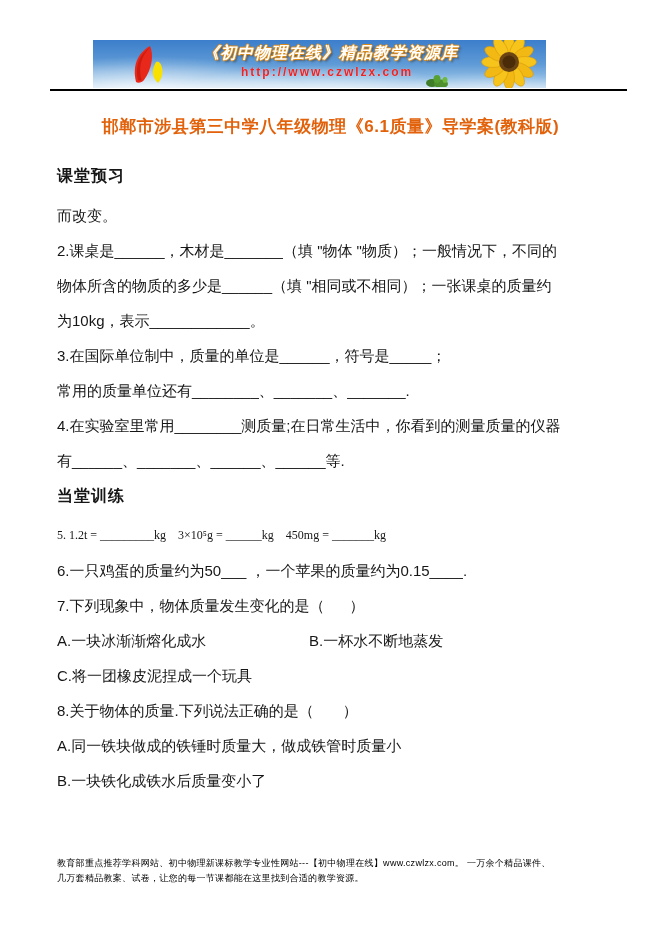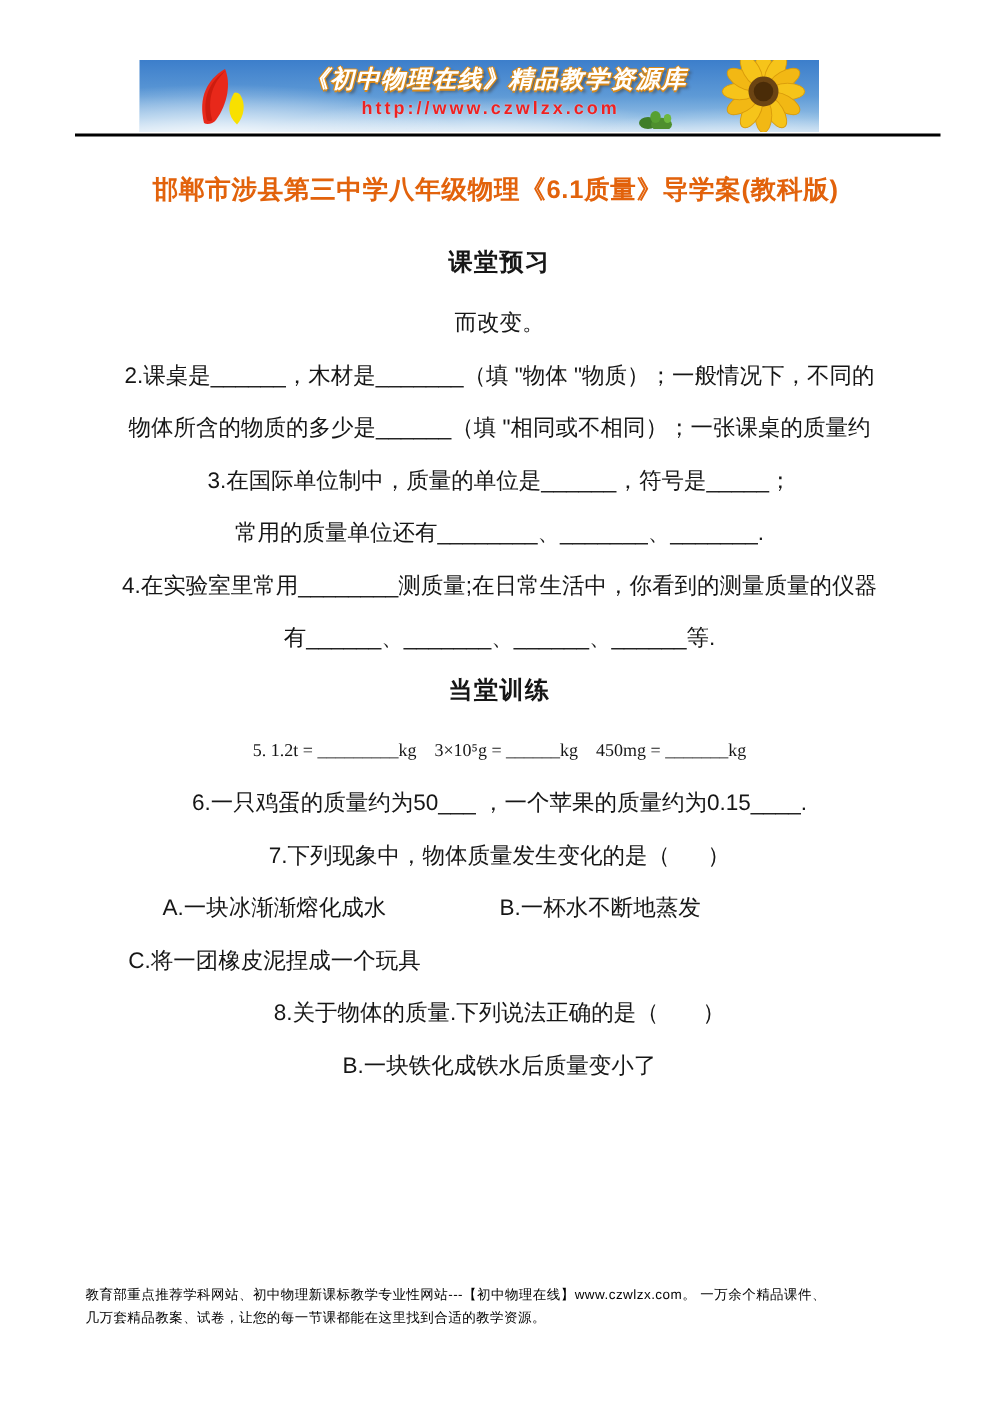--- a/index.html
+++ b/index.html
@@ -37,25 +37,25 @@
   .top-rule{position:absolute;left:50px;top:89px;width:577px;height:0;border-top:2px solid #000;}
 
   
   .doc-title{
     position:absolute;left:0;top:94px;width:661px;text-align:center;
     font-size:17px;font-weight:bold;color:#e2620b;letter-spacing:.5px;white-space:nowrap;margin-top:21px;
   }
   .doc-title .emph{font-weight:900;}
 
   
-  .content{position:absolute;left:57px;top:158px;width:552px;font-size:15px;color:#161616;text-align:center;}
+  .content{position:absolute;left:57px;top:158px;width:552px;font-size:15px;color:#161616;}
   .sec-heading{height:40px;line-height:36px;font-size:16px;font-weight:bold;letter-spacing:1px;}
   .line{height:35px;line-height:35px;white-space:pre-wrap;}
   .serif-line{font-family:"Liberation Serif","DejaVu Serif",serif;font-size:12px;}
-  .opts{display:flex;height:35px;line-height:35px;gap:24px;}
+  .opts{display:flex;height:35px;line-height:35px;}
   .opt-l{width:252px;white-space:pre-wrap;}
   .opt-r{white-space:pre-wrap;}
 
   
   .footer{
     position:absolute;left:57px;top:856px;width:558px;
     font-size:9px;font-weight:normal;color:#000;line-height:15px;letter-spacing:.3px;
   }
 </style>
 </head>
@@ -109,38 +109,40 @@
     <span>邯郸市涉县第三中学八年级物理《</span><span class="emph">6.1质量</span><span>》导学案(教科版)</span>
   </div>
 
   <div class="content">
 
     <div class="sec-heading">课堂预习</div>
 
     <div class="line">而改变。</div>
     <div class="line">2.课桌是______，木材是_______（填 "物体 "物质）；一般情况下，不同的</div>
     <div class="line">物体所含的物质的多少是______（填 "相同或不相同）；一张课桌的质量约</div>
+    <div class="line">为10kg，表示____________。</div>
     <div class="line">3.在国际单位制中，质量的单位是______，符号是_____；</div>
     <div class="line">常用的质量单位还有________、_______、_______.</div>
     <div class="line">4.在实验室里常用________测质量;在日常生活中，你看到的测量质量的仪器</div>
     <div class="line">有______、_______、______、______等.</div>
 
     <div class="sec-heading">当堂训练</div>
 
     <div class="line serif-line">5. 1.2t = _________kg    3×10⁵g = ______kg    450mg = _______kg</div>
     <div class="line">6.一只鸡蛋的质量约为50___ ，一个苹果的质量约为0.15____.</div>
     <div class="line">7.下列现象中，物体质量发生变化的是（      ）</div>
     <div class="opts">
       <span class="opt-l">A.一块冰渐渐熔化成水</span>
       <span class="opt-r">B.一杯水不断地蒸发</span>
     </div>
     <div class="opts">
       <span class="opt-l">C.将一团橡皮泥捏成一个玩具</span>
     </div>
     <div class="line">8.关于物体的质量.下列说法正确的是（       ）</div>
+    <div class="line">A.同一铁块做成的铁锤时质量大，做成铁管时质量小</div>
     <div class="line">B.一块铁化成铁水后质量变小了</div>
 
   </div>
 
   <div class="footer">
     <div>教育部重点推荐学科网站、初中物理新课标教学专业性网站---【初中物理在线】www.czwlzx.com。 一万余个精品课件、</div>
     <div>几万套精品教案、试卷，让您的每一节课都能在这里找到合适的教学资源。</div>
   </div>
 
 </div>

